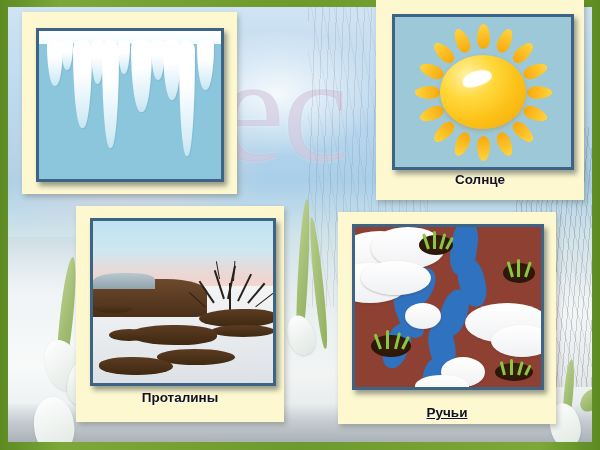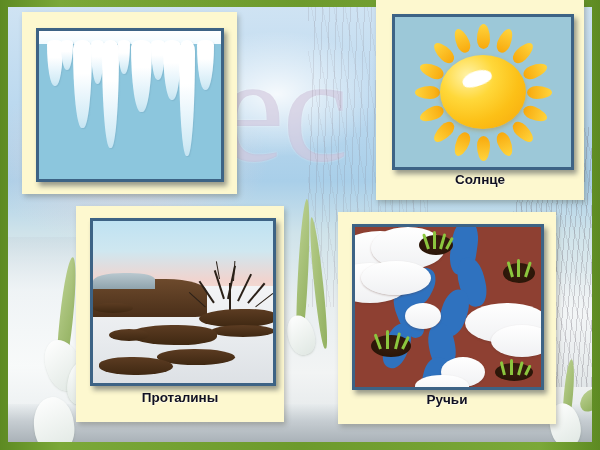--- a/index.html
+++ b/index.html
@@ -269,16 +269,16 @@
       <div class="rc-grass" style="left:31px;top:103px;height:19px;"></div>
       <div class="rc-grass" style="left:39px;top:105px;height:17px;transform:rotate(14deg);"></div>
       <div class="rc-grass" style="left:46px;top:108px;height:14px;transform:rotate(26deg);"></div>
 
       <div class="rc-hole" style="left:140px;top:136px;width:38px;height:18px;"></div>
       <div class="rc-grass" style="left:148px;top:134px;height:14px;transform:rotate(-14deg);"></div>
       <div class="rc-grass" style="left:155px;top:132px;height:16px;"></div>
       <div class="rc-grass" style="left:162px;top:134px;height:14px;transform:rotate(16deg);"></div>
       <div class="rc-grass" style="left:169px;top:137px;height:11px;transform:rotate(26deg);"></div>
     </div>
-    <div class="caption" style="left:0;top:180px;">Ручьи</div>
+    <div class="caption" style="left:0;top:193px;text-decoration:underline;">Ручьи</div>
   </div>
 
 </div>
 
 </body></html>

